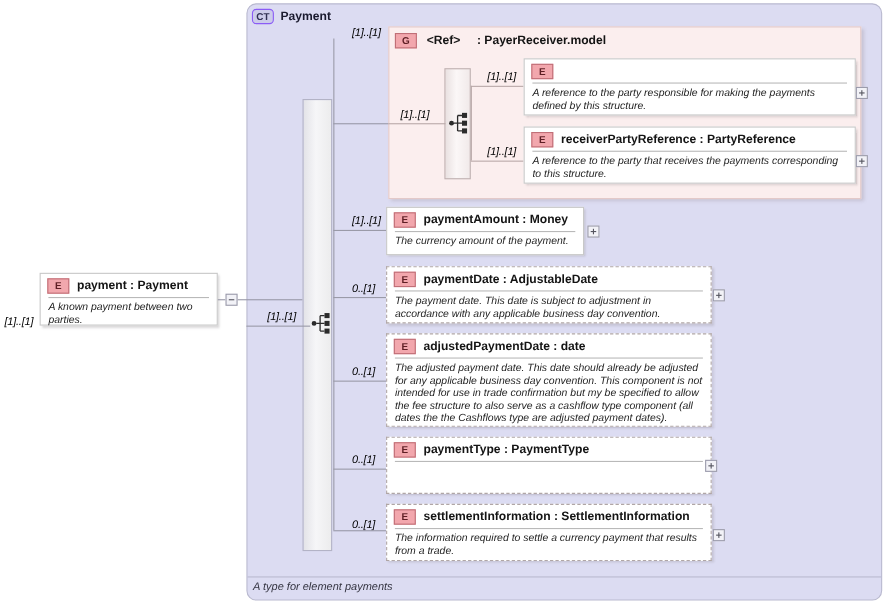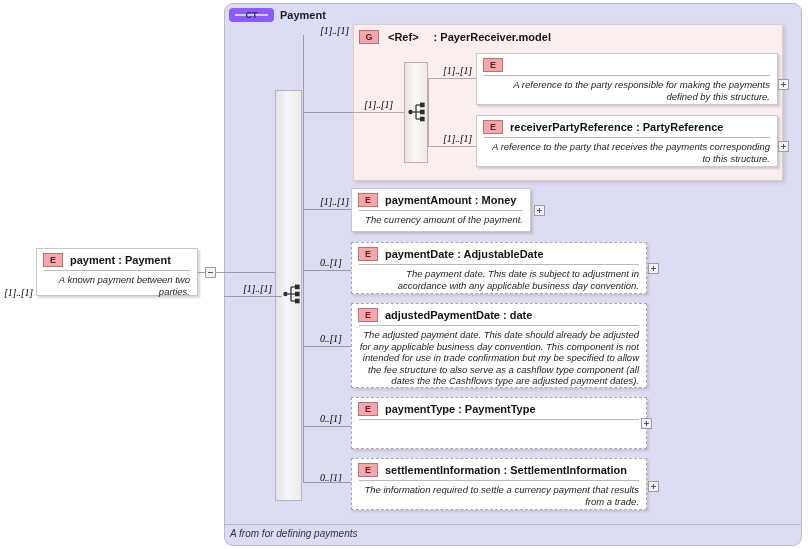--- a/index.html
+++ b/index.html
@@ -19,21 +19,21 @@
     height: 549px;
     background: #ffffff;
   }
 
   
   .abs { position: absolute; box-sizing: border-box; }
 
   
   .card {
     position: absolute;
-    font-family: Liberation Serif, serif;
+    font-family: Liberation Sans, sans-serif;
     font-style: italic;
     font-size: 10px;
     color: #000000;
     white-space: nowrap;
     letter-spacing: -0.2px;
   }
 
   
   .hline { position: absolute; height: 1px; background: #9a9aa8; }
   .vline { position: absolute; width: 1px; background: #9a9aa8; }
@@ -73,22 +73,22 @@
   }
   #ct-header {
     position: absolute;
     left: 229px; top: 6px;
     display: flex;
     align-items: center;
     gap: 6px;
     height: 17px;
   }
   .ct-badge {
-    width: 45px; height: 14px;
-    border: 6px solid #8b5cf6;
+    width: 20px; height: 14px;
+    border: 1px solid #8b5cf6;
     border-radius: 4px;
     background: #ccccea;
     font-size: 9px;
     font-weight: bold;
     color: #2f2f52;
     display: flex;
     align-items: center;
     justify-content: center;
     letter-spacing: 0px;
     box-sizing: border-box;
@@ -177,21 +177,20 @@
     height: 1px;
     background: #b9b9b9;
     margin: 0 7px;
   }
   .node-desc {
     font-size: 9.5px;
     font-style: italic;
     color: #1f1f1f;
     padding: 3px 7px 4px 7px;
     line-height: 11.5px;
-    text-align: right;
   }
 
   
   #ref-group {
     position: absolute;
     left: 353px; top: 24px;
     width: 430px; height: 157px;
     background: #fbeeee;
     border: 1px solid #e3c9c9;
     box-shadow: 2px 2px 3px rgba(130,115,120,0.25);
@@ -224,21 +223,21 @@
 <div id="canvas">
 
   <div id="ct-container" class="abs"></div>
 
   <div id="ct-header">
     <span class="ct-badge">CT</span>
     <span id="ct-title">Payment</span>
   </div>
 
   <div id="ct-footline"></div>
-  <div id="ct-footer-text">A from for defining payments</div>
+  <div id="ct-footer-text">A type for element payments</div>
 
   <div class="card" style="left:4px; top:287px;">[1]..[1]</div>
 
   <div class="node" style="left:36px; top:248px; width:162px; height:48px;">
     <div class="node-head">
       <span class="e-badge">E</span>
       <span class="node-title">payment : Payment</span>
     </div>
     <div class="node-sep"></div>
     <div class="node-desc">A known payment between two parties.</div>

